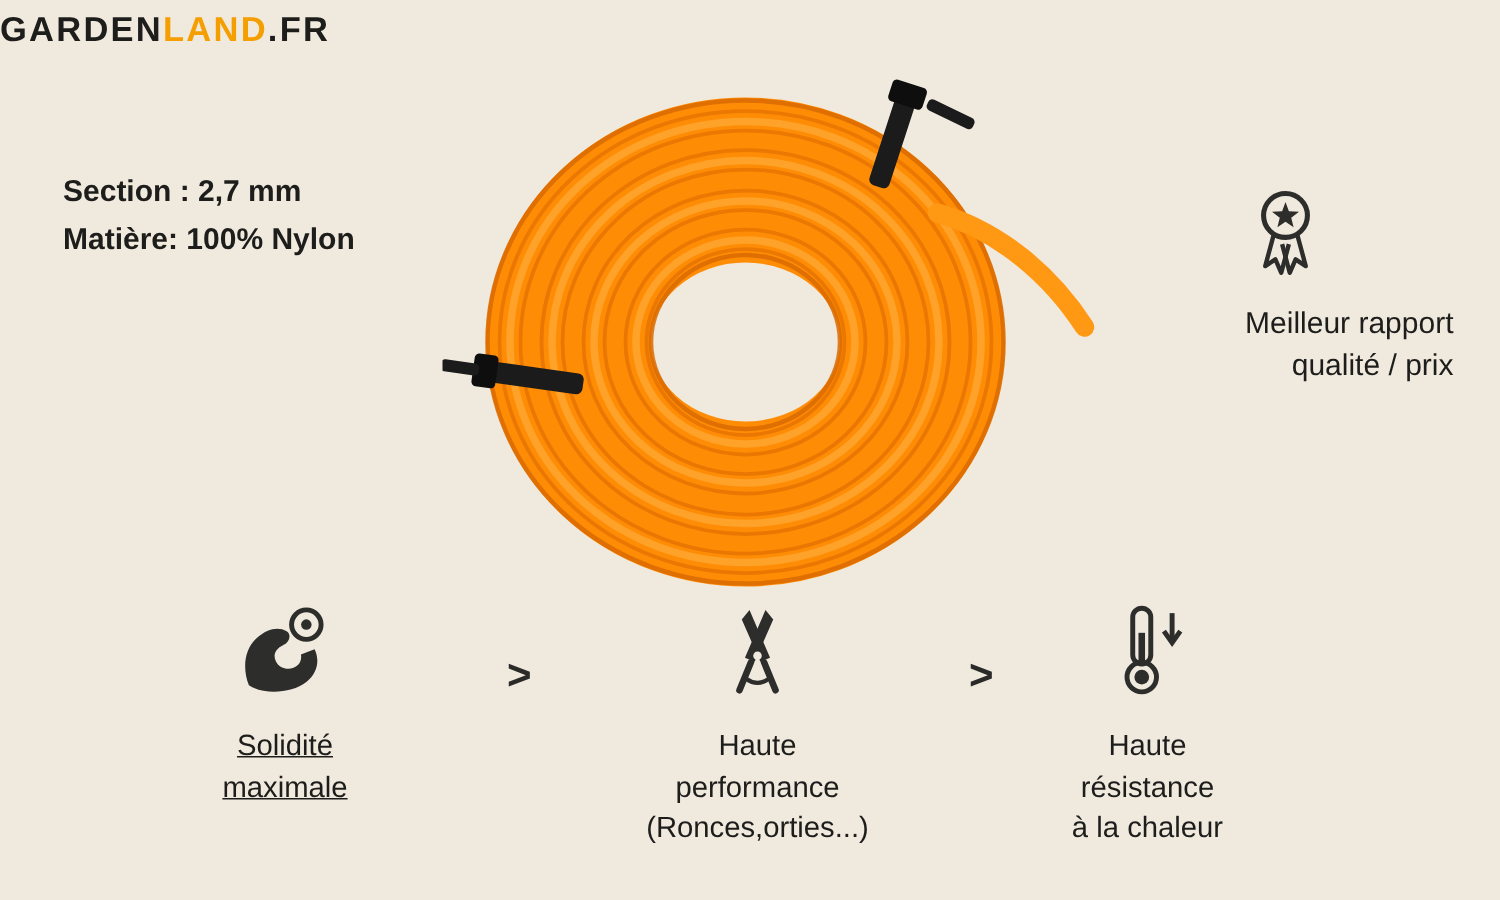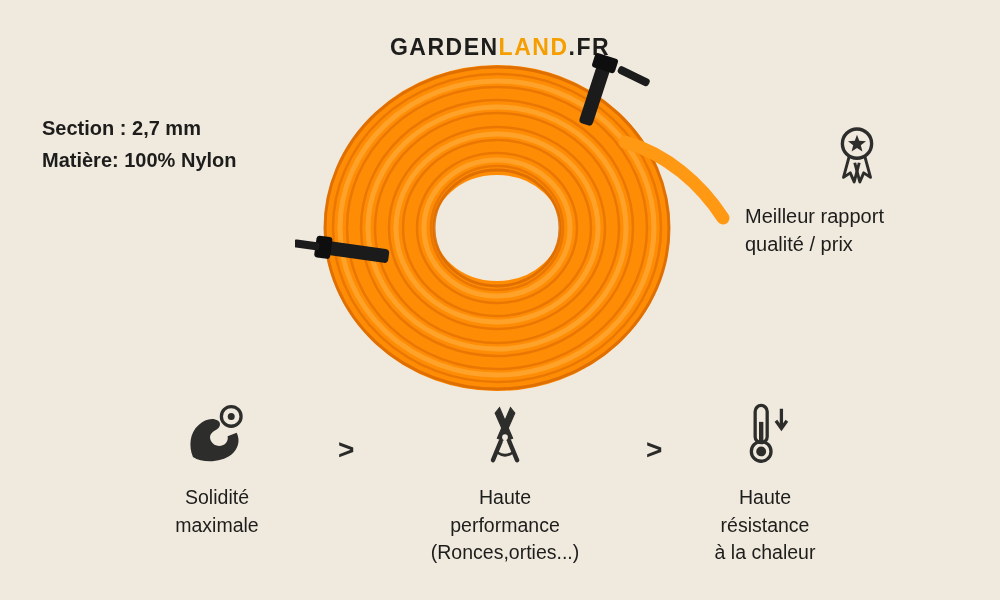--- a/index.html
+++ b/index.html
@@ -5,40 +5,39 @@
   html,body{margin:0;padding:0;}
   .page{
     position:relative;
     width:1000px;height:600px;
     background:#f0e9de;
     color:#1d1d1b;
     font-family:"Liberation Sans", sans-serif;
     overflow:hidden;
   }
   .logo{
-    position:absolute;top:34px;left:0;width:100%;
-    text-align:center;
+    position:absolute;top:6px;left:0;width:100%;
     font-size:23px;font-weight:700;letter-spacing:1.5px;
   }
   .logo .accent{color:#f59e00;}
   .specs{
     position:absolute;left:42px;top:112px;
     font-size:20px;font-weight:600;line-height:1.62;
   }
   .coil{position:absolute;left:295px;top:50px;width:440px;height:360px;}
   .award{
     position:absolute;left:745px;top:120px;width:224px;
-    text-align:left;
+    text-align:right;
   }
   .award svg{display:block;margin:0 auto;}
   .award-label{margin-top:10px;font-size:20px;line-height:1.4;white-space:pre-line;}
   .feature{position:absolute;top:400px;text-align:center;}
   .feature svg{display:block;margin:0 auto;}
   .feature-label{margin-top:14px;font-size:19.5px;line-height:1.42;white-space:pre-line;}
-  #feature-1{left:127px;width:180px;}
+  #feature-1{left:100px;width:180px;text-decoration:underline;}
   #feature-2{left:412px;width:186px;}
   #feature-3{left:672px;width:186px;}
   .chevron{
     position:absolute;top:434px;
     font-size:28px;font-weight:600;color:#2a2a28;
   }
   #chevron-1{left:338px;}
   #chevron-2{left:646px;}
 </style>
 </head>

